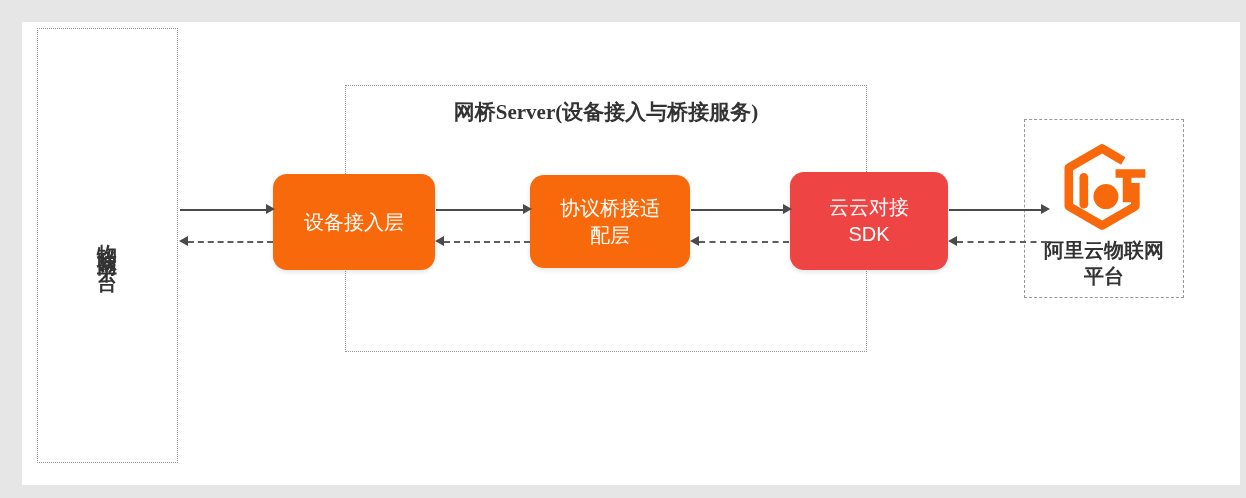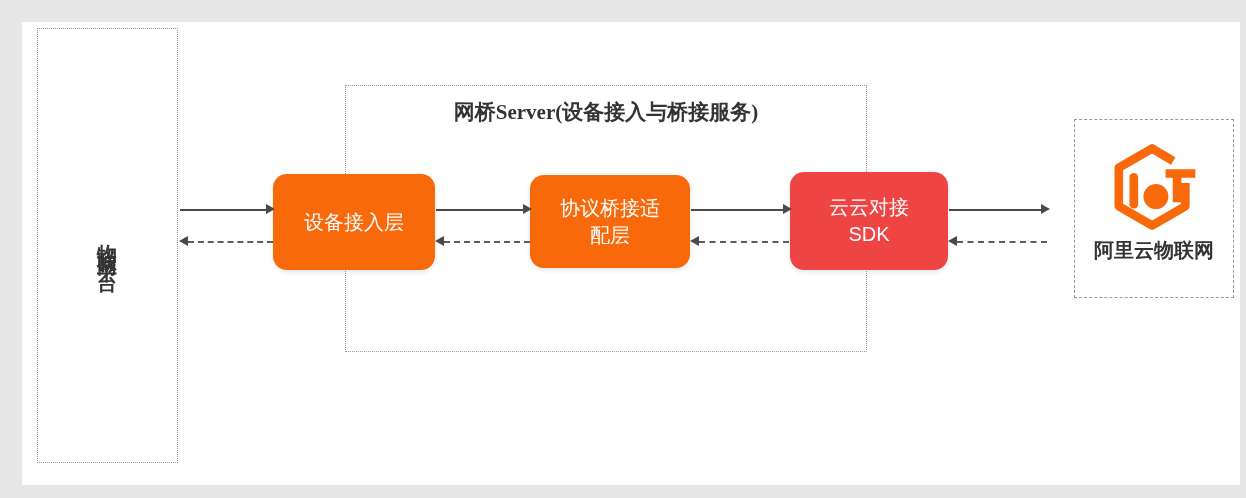--- a/index.html
+++ b/index.html
@@ -40,21 +40,21 @@
     box-shadow:0 2px 5px rgba(0,0,0,0.10);
   }
   .node-orange{background:#F8690B;}
   .node-amber{background:#ef4444;}
   .node1{left:273px;top:174px;width:162px;height:96px;}
   .node2{left:530px;top:175px;width:160px;height:93px;}
   .node3{left:790px;top:172px;width:158px;height:98px;}
 
   
   .box-right{
-    position:absolute;left:1074px;top:119px;width:160px;height:179px;
+    position:absolute;left:1024px;top:119px;width:160px;height:179px;
     border:1px dashed #999999;box-sizing:border-box;z-index:2;
     display:flex;flex-direction:column;align-items:center;padding-top:14px;
   }
   .rtext{text-align:center;font-size:20px;font-weight:700;color:#333333;line-height:26px;margin-top:1px;}
 
   
   .arr{position:absolute;z-index:4;height:0;}
   .arr-solid{border-top:2px solid #4a4a4a;}
   .arr-solid::after{
     content:"";position:absolute;right:-9px;top:-7px;width:0;height:0;
@@ -106,20 +106,21 @@
     <div class="logo-wrap">
       <svg viewBox="0 0 104 104" width="100" height="100" aria-hidden="true">
         <path d="M72,27 L50,14 L15.4,34 L15.4,74 L50,94 L84.6,74 L84.6,50" fill="none" stroke="#F8690B" stroke-width="9" stroke-linejoin="round" stroke-linecap="butt"></path>
         <path d="M64,40 L95,40 M76,40 L76,70" fill="none" stroke="#F8690B" stroke-width="9" stroke-linejoin="round" stroke-linecap="butt"></path>
         <line x1="31" y1="44" x2="31" y2="72" stroke="#F8690B" stroke-width="9" stroke-linecap="round"></line>
         <circle cx="54" cy="64" r="13" fill="#F8690B"></circle>
       </svg>
     </div>
     <div class="rtext">
       <div>阿里云物联网</div>
+      <div>平台</div>
     </div>
   </div>
 
   <div class="arr arr-solid s1"></div>
   <div class="arr arr-dashed d1"></div>
   <div class="arr arr-solid s2"></div>
   <div class="arr arr-dashed d2"></div>
   <div class="arr arr-solid s3"></div>
   <div class="arr arr-dashed d3"></div>
   <div class="arr arr-solid s4"></div>

